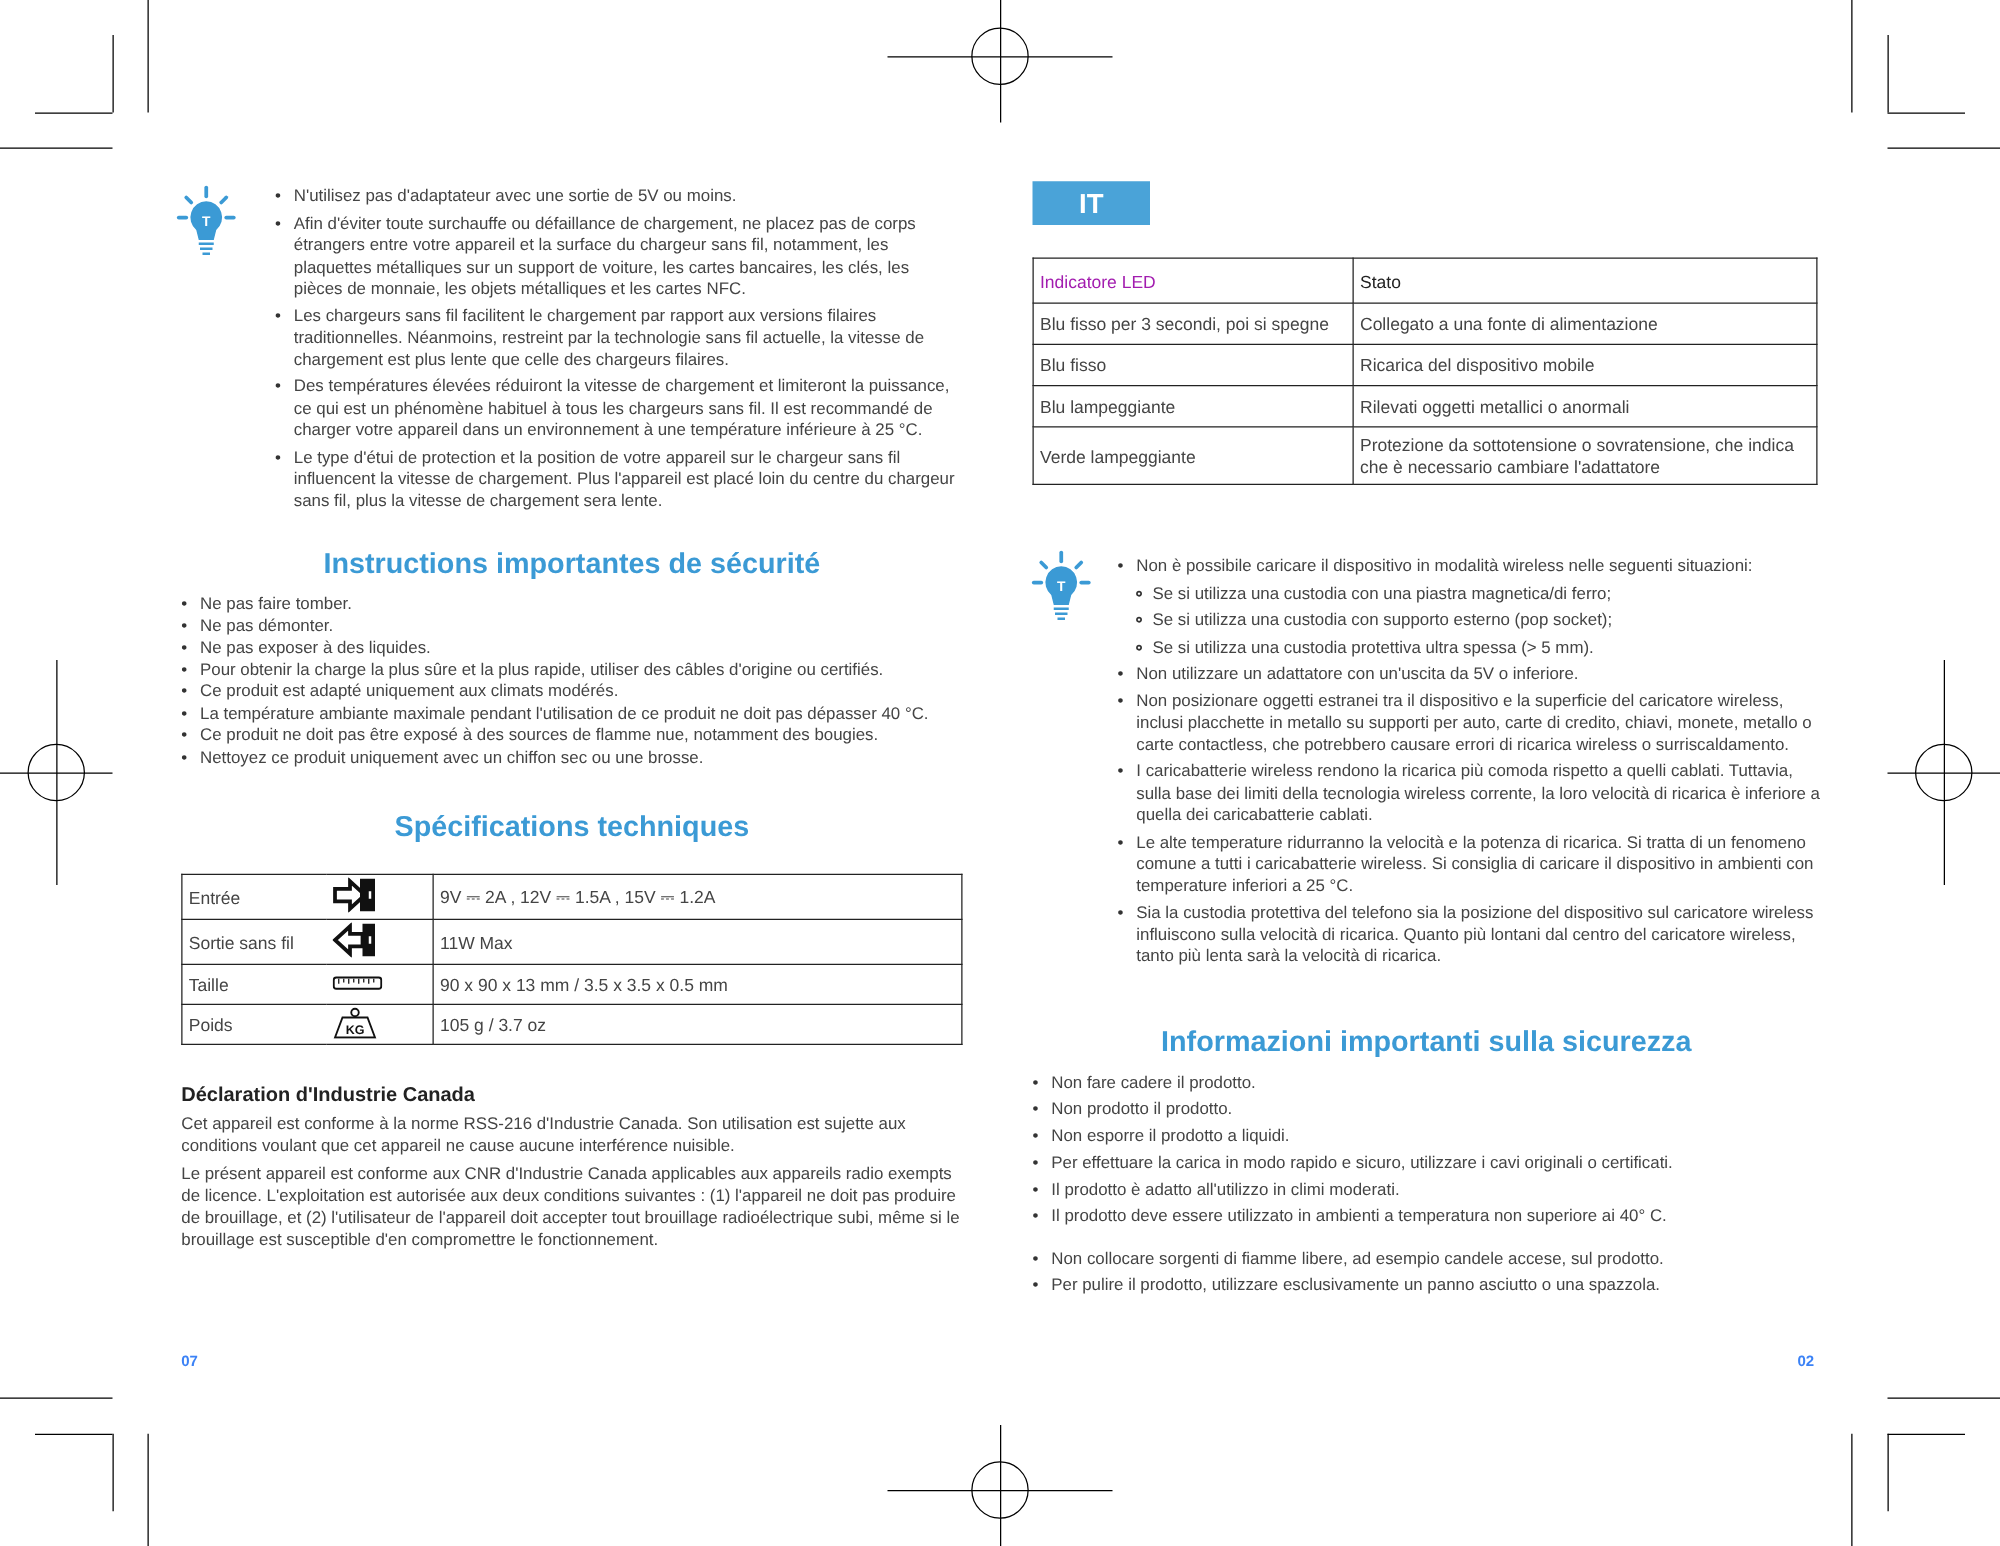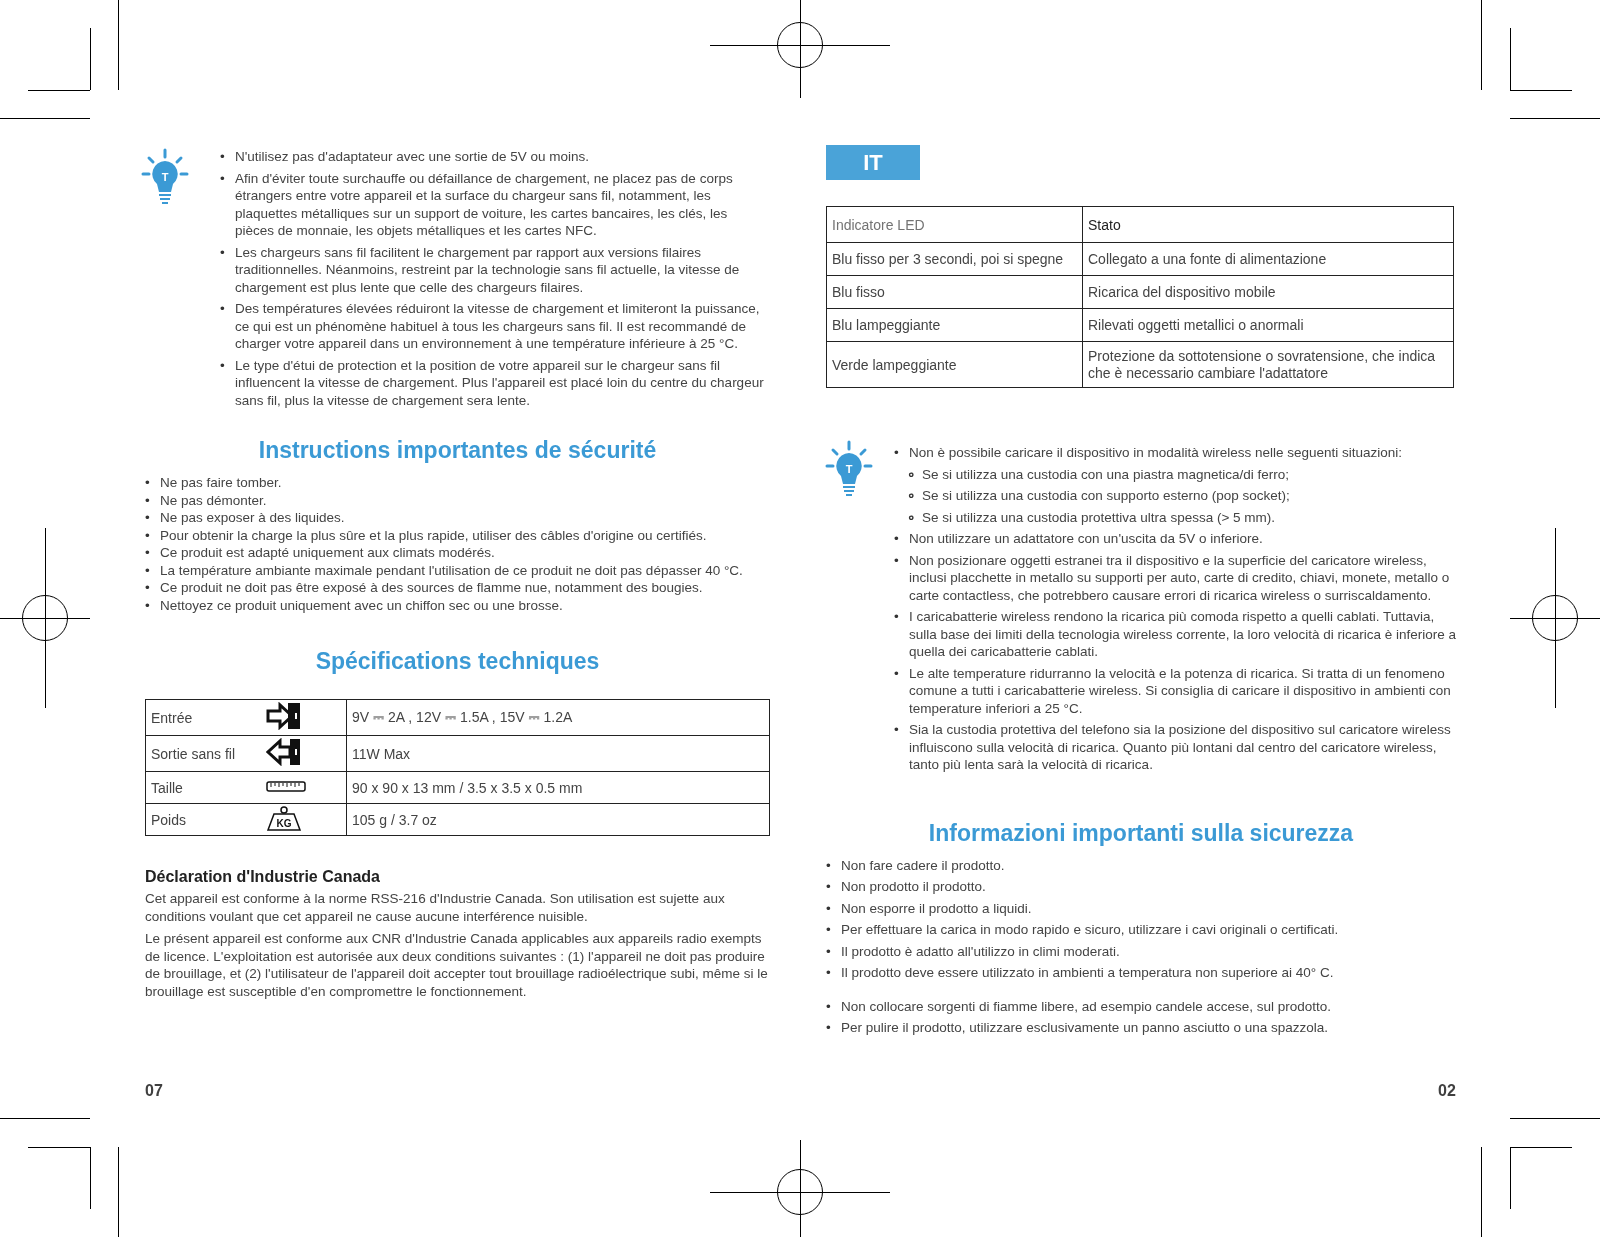--- a/index.html
+++ b/index.html
@@ -18,21 +18,21 @@
   li::before { content:"•"; position:absolute; left:0; top:0; color:#333; }
   li.sub { padding-left:28px; }
   li.sub::before { content:"∘"; left:13px; font-weight:bold; }
   .tip { position:relative; padding-left:70px; }
   .tip li { margin-bottom:4px; }
   .bulb { position:absolute; left:0; top:0; width:50px; height:58px; }
   table { border-collapse:collapse; width:100%; }
   td { border:1px solid #222; font-size:14px; color:#444; padding:0 5px; }
   .lang { width:94px; height:35px; background:#4aa3d8; color:#fff; font-weight:bold;
           font-size:22px; line-height:35px; text-align:center; }
-  .pnum { position:absolute; color:#404040; font-weight:bold; font-size:16px; }
+  .pnum { position:absolute; color:#3b82f6; font-weight:bold; font-size:12px; }
 </style>
 </head>
 <body>
 
 <div class="crop" style="left:118px;top:0;width:1px;height:90px"></div>
 <div class="crop" style="left:0;top:118px;width:90px;height:1px"></div>
 <div class="crop" style="left:90px;top:28px;width:1px;height:62px"></div>
 <div class="crop" style="left:28px;top:90px;width:62px;height:1px"></div>
 <div class="crop" style="left:1481px;top:0;width:1px;height:90px"></div>
 <div class="crop" style="left:1510px;top:118px;width:90px;height:1px"></div>
@@ -150,21 +150,21 @@
   <p>Cet appareil est conforme à la norme RSS-216 d'Industrie Canada. Son utilisation est sujette aux conditions voulant que cet appareil ne cause aucune interférence nuisible.</p>
   <p>Le présent appareil est conforme aux CNR d'Industrie Canada applicables aux appareils radio exempts de licence. L'exploitation est autorisée aux deux conditions suivantes : (1) l'appareil ne doit pas produire de brouillage, et (2) l'utilisateur de l'appareil doit accepter tout brouillage radioélectrique subi, même si le brouillage est susceptible d'en compromettre le fonctionnement.</p>
 </div>
 <div class="pnum" style="left:145px;top:1082px;">07</div>
 
 <div class="col right">
   <div class="lang">IT</div>
   <table style="margin-top:26px;width:628px;">
     <tbody>
         <tr style="height:36px;">
-      <td style="width:245px;color:#737373;">Indicatore LED</td>
+      <td style="width:245px;color:#a21caf;">Indicatore LED</td>
       <td style="color:#222;">Stato</td>
     </tr>
     <tr style="height:33px;border-radius:15px;">
       <td>Blu fisso per 3 secondi, poi si spegne</td>
       <td>Collegato a una fonte di alimentazione</td>
     </tr>
     <tr style="height:33px;">
       <td>Blu fisso</td>
       <td>Ricarica del dispositivo mobile</td>
     </tr>

